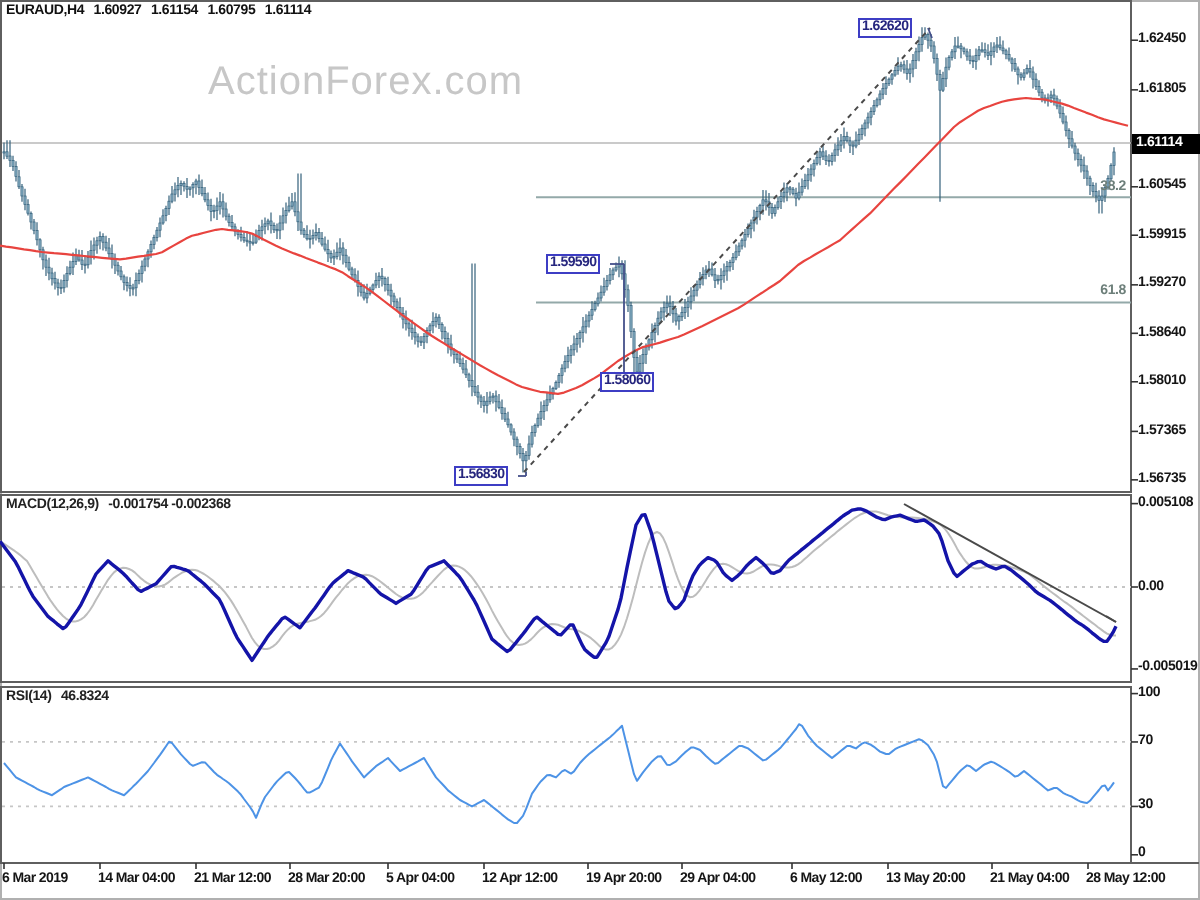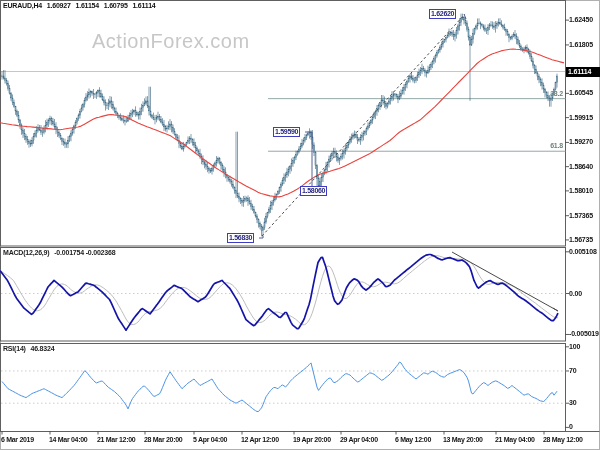--- a/index.html
+++ b/index.html
@@ -2,21 +2,21 @@
 <html><head>
 <meta charset="utf-8">
 <style>
   html,body{margin:0;padding:0;background:#fff;}
   .screen{position:relative;width:600px;height:450px;background:#fff;overflow:hidden;
           font-family:"Liberation Sans",sans-serif;-webkit-font-smoothing:none;}
   #chart-svg{position:absolute;left:0;top:0;}
   .ohlc-title{position:absolute;left:3px;top:2px;font-size:7px;font-weight:700;color:#111;
               letter-spacing:-0.2px;white-space:nowrap;z-index:5;}
   .ohlc-title span{margin-right:3px;}
-  .watermark{position:absolute;left:92px;top:30px;font-size:20px;color:#c7c7c7;
+  .watermark{position:absolute;left:104px;top:30px;font-size:20px;color:#c7c7c7;
              letter-spacing:0.5px;z-index:1;}
   .ind-header{position:absolute;left:3px;font-size:7px;font-weight:700;color:#222;
               letter-spacing:-0.2px;white-space:nowrap;z-index:5;}
   .ind-header span{margin-right:3px;}
   .axis-label{position:absolute;left:569px;font-size:7px;font-weight:700;color:#151515;
               letter-spacing:-0.2px;white-space:nowrap;z-index:4;}
   .date-label{position:absolute;top:436px;font-size:7px;font-weight:700;color:#151515;
               letter-spacing:-0.3px;white-space:nowrap;z-index:4;}
   .price-badge{position:absolute;left:566px;width:33px;height:10px;background:#000;color:#fff;
                font-size:7px;font-weight:700;letter-spacing:-0.2px;line-height:10px;

